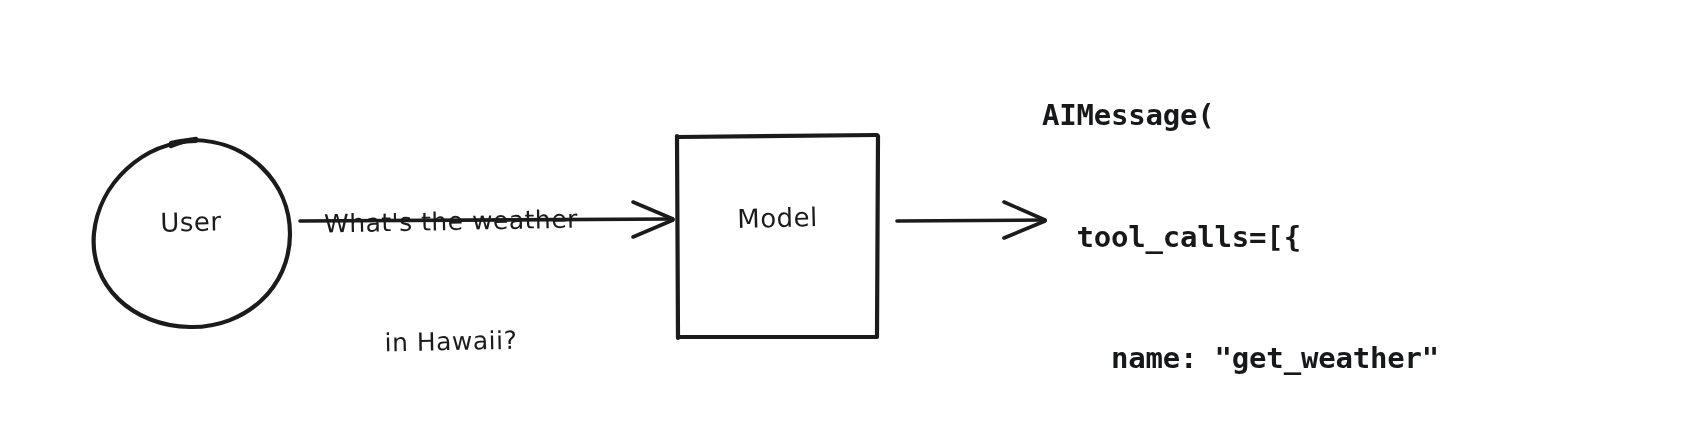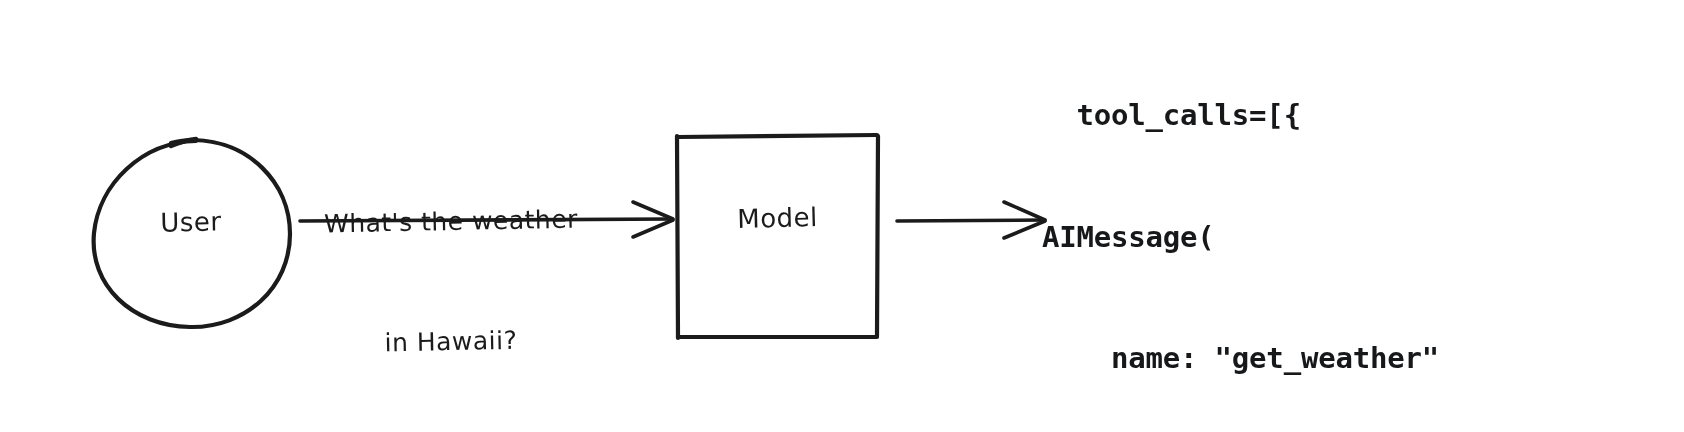--- a/index.html
+++ b/index.html
@@ -123,22 +123,22 @@
   <div class="hand" id="user-label">User</div>
 
   <div class="hand" id="model-label">Model</div>
 
   <div class="hand" id="edge-label">
     <span class="l1">What's the weather</span>
     <span class="l2">in Hawaii?</span>
   </div>
 
   <div id="code-block">
+    <span class="code-line">AIMessage(</span>
     <span class="code-line">  tool_calls=[{</span>
-    <span class="code-line">AIMessage(</span>
     <span class="code-line">    name: "get_weather"</span>
     
     
     
     
     
     
     
   </div>
 

